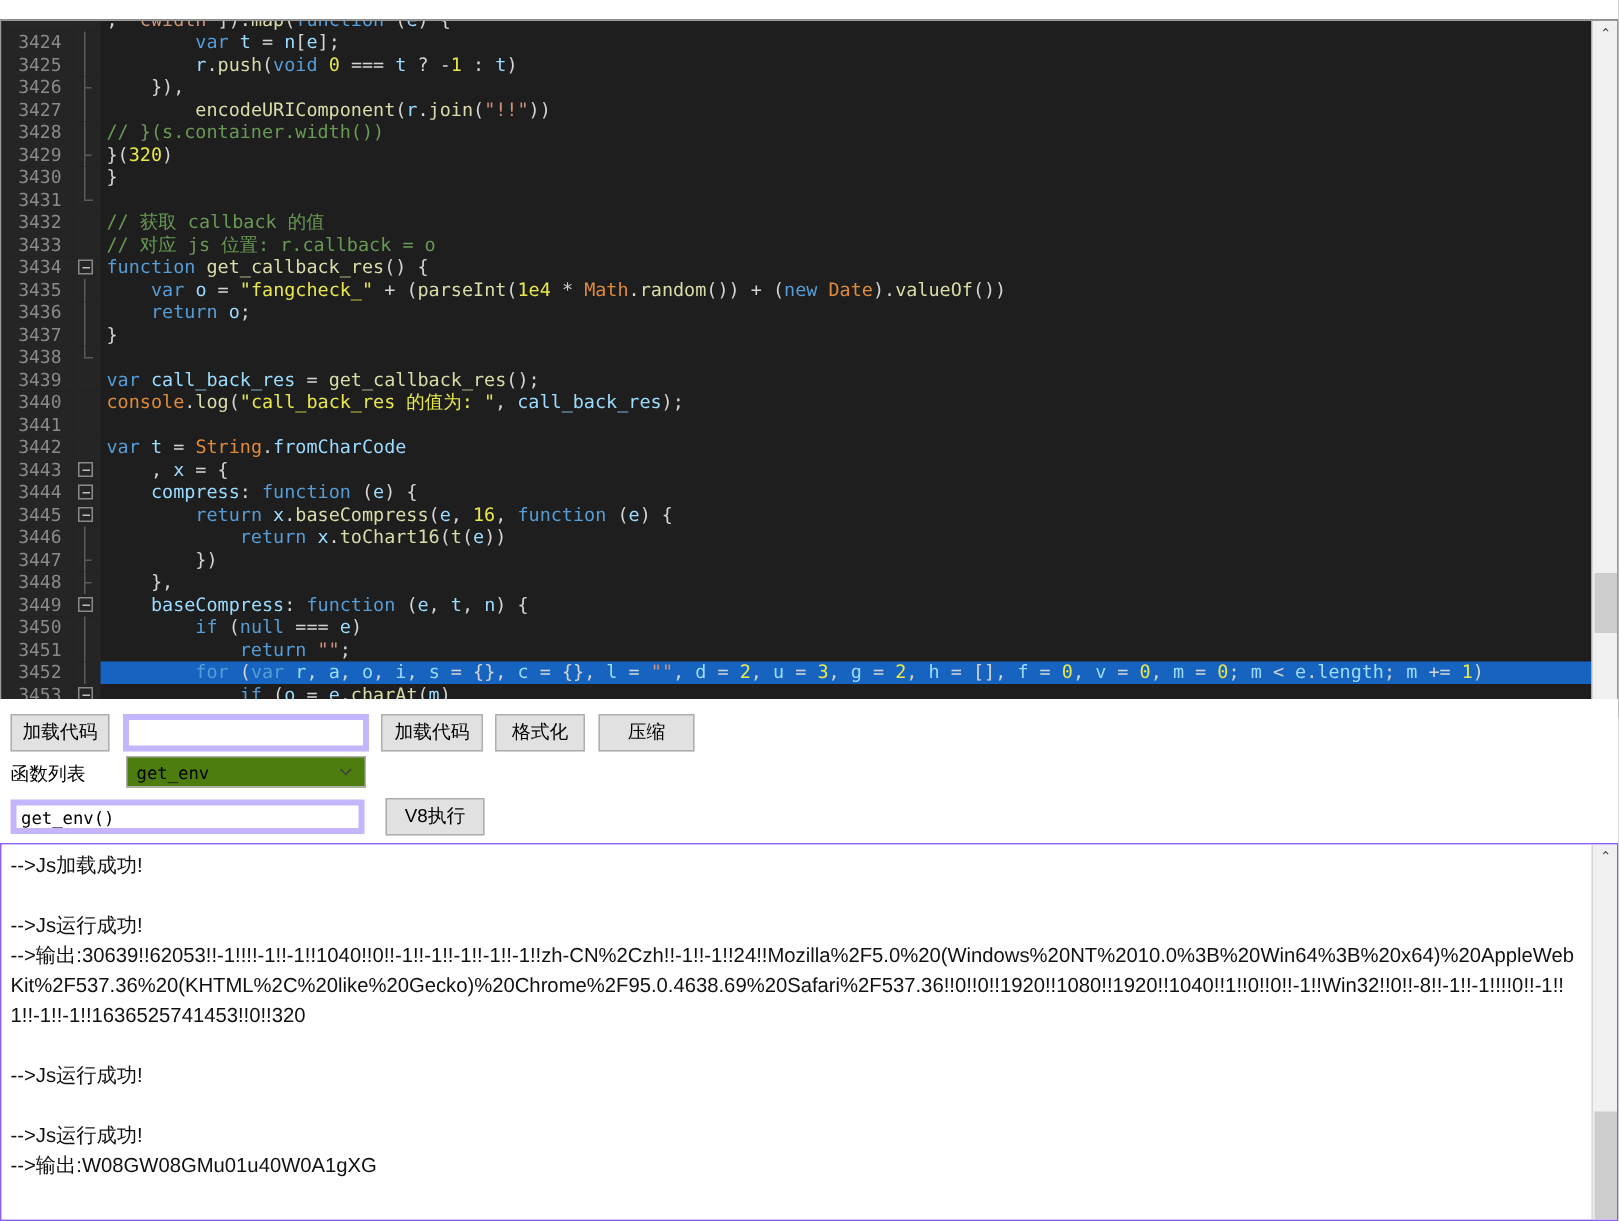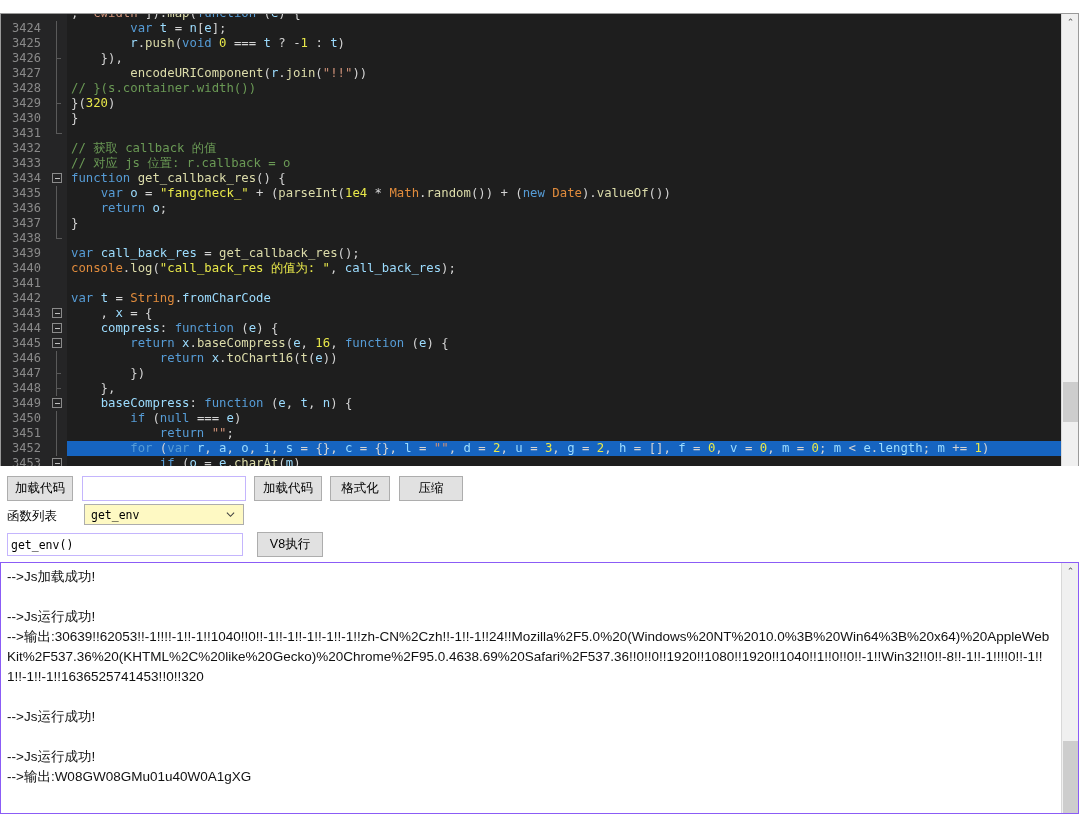--- a/index.html
+++ b/index.html
@@ -178,38 +178,38 @@
     cursor: default;
     padding: 0;
     line-height: 1;
     display: flex;
     align-items: center;
     justify-content: center;
   }
   .txtinput {
     position: absolute;
     background: #ffffff;
-    border: 1px solid #c4b5fd;
+    border: 4px solid #c4b5fd;
     box-sizing: border-box;
     font-family: "DejaVu Sans Mono", "Liberation Mono", monospace;
     font-size: 11.5px;
     color: #000000;
     padding: 0 3px;
     outline: none;
   }
   .lbl {
     position: absolute;
     font-family: Liberation Mono, monospace;
     font-size: 12.5px;
     color: #000000;
     white-space: nowrap;
   }
   .sel-wrap {
     position: absolute;
-    background: #fef9c3;
+    background: #4d7c0f;
     border: 1px solid #adadad;
     box-sizing: border-box;
   }
   .sel-wrap .sel-val {
     position: absolute;
     left: 6px; top: 0;
     line-height: 20px;
     font-family: "DejaVu Sans Mono", "Liberation Mono", monospace;
     font-size: 11.5px;
     color: #000000;

